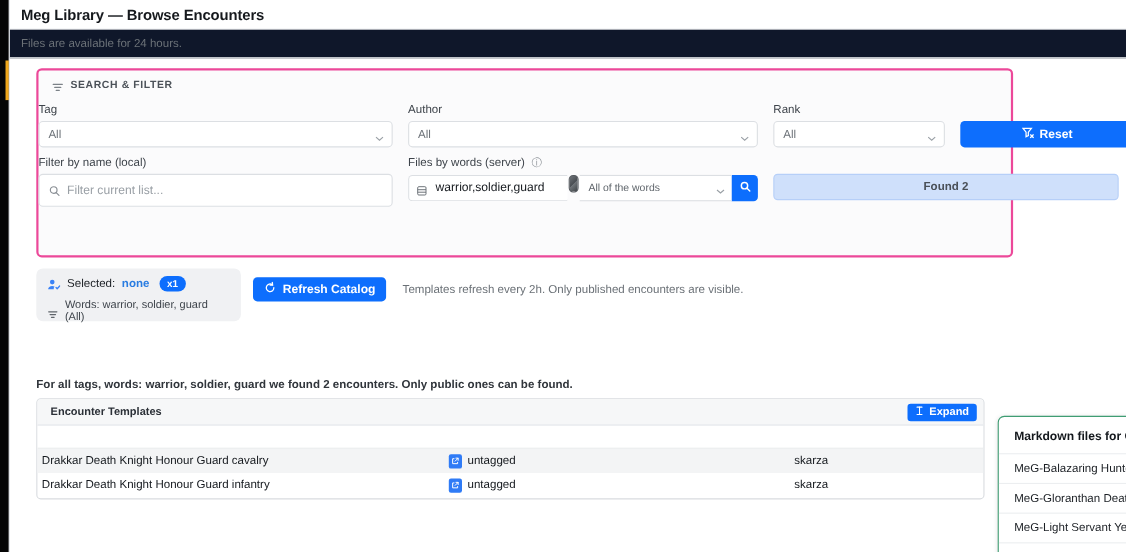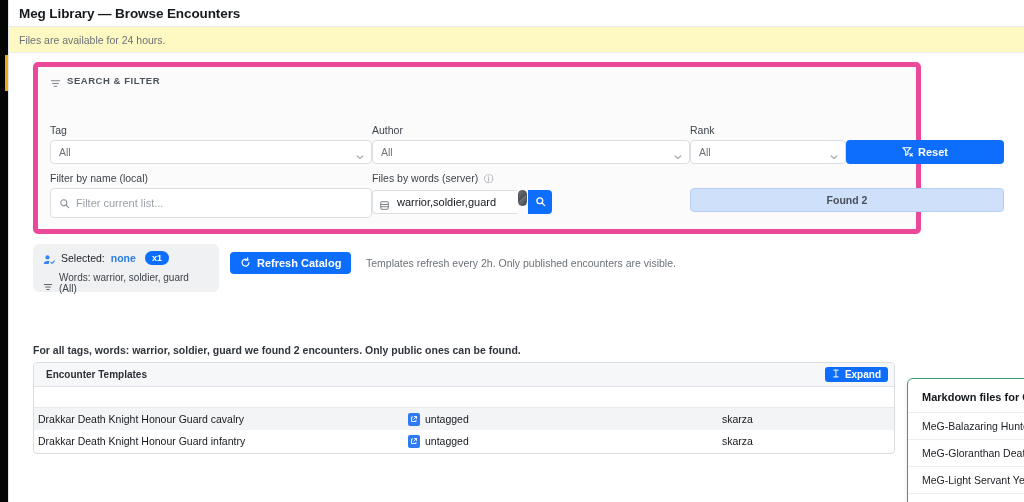--- a/index.html
+++ b/index.html
@@ -32,43 +32,43 @@
   .titlebar {
     height: 27px; padding: 6px 0 0 10px;
     border-bottom: 1px solid #e8eaed;
   }
   .title {
     font-size: 13.5px; font-weight: bold; letter-spacing: -0.1px; color: #16191d;
   }
   .subbar {
     height: 26px; padding: 7px 0 0 10px;
     border-bottom: 1px solid #eceef1;
-    background: #fef9c3;
+    background: #0f172a;
   }
   .subbar-text { font-size: 10.5px; color: #6b7177; }
 
   
   .filter-card {
     position: absolute; left: 24px; top: 62px; width: 888px; height: 172px;
-    background: #fbfbfc; border: 5px solid #ec4899; border-radius: 5px;
+    background: #fbfbfc; border: 2px solid #ec4899; border-radius: 5px;
   }
   .filter-head {
     display: flex; align-items: center; gap: 6px;
     padding: 8px 0 0 12px;
   }
   .filter-head .ficon { width: 11px; height: 11px; display:block; color:#7c8288; }
   .filter-head .ftext {
     font-size: 9.5px; font-weight: bold; letter-spacing: 0.55px; color: #4c5259;
   }
 
   .fgrid {
-    position: absolute; left: 12px; top: 30px; width: 968px;
+    position: absolute; left: 0; top: 30px; width: 968px;
     display: grid;
     grid-template-columns: 322px 318px 156px 158px;
-    margin-top: 27px;
+    column-gap: 14px;
   }
   .fgrid.row2 { top: 78px; grid-template-columns: 322px 318px 314px; }
 
   .field-label {
     font-size: 10.5px; color: #3e444b; margin-bottom: 4px; display:block;
   }
   .field-label .qmark {
     display: inline-block; font-size: 9.5px; color:#8b9096; margin-left: 3px;
   }
 
@@ -325,20 +325,28 @@
               <span class="lead-icon">
                 <svg viewBox="0 0 16 16" fill="none" stroke="currentColor" stroke-width="1.3">
                   <rect x="2.5" y="2.5" width="11" height="11" rx="1.5"></rect>
                     <line x1="2.5" y1="6.5" x2="13.5" y2="6.5"></line>
                     <line x1="2.5" y1="9.8" x2="13.5" y2="9.8"></line>
                 </svg>
               </span>
               <span class="words-val">warrior,soldier,guard</span>
             </div>
             <div class="grip"></div>
+            <div class="words-mid">
+              <span>All of the words</span>
+              <span class="caret">
+                <svg viewBox="0 0 10 6" fill="none" stroke="currentColor" stroke-width="1.3">
+                    <path d="M1 1.5 L5 5 L9 1.5"></path>
+                  </svg>
+              </span>
+            </div>
             <div class="words-go">
               <span>
                 <svg viewBox="0 0 16 16" fill="none" stroke="currentColor" stroke-width="1.9">
                     <circle cx="7" cy="7" r="4.2"></circle>
                     <line x1="10.3" y1="10.3" x2="14" y2="14" stroke-linecap="round"></line>
                   </svg>
               </span>
             </div>
           </div>
         </div>

